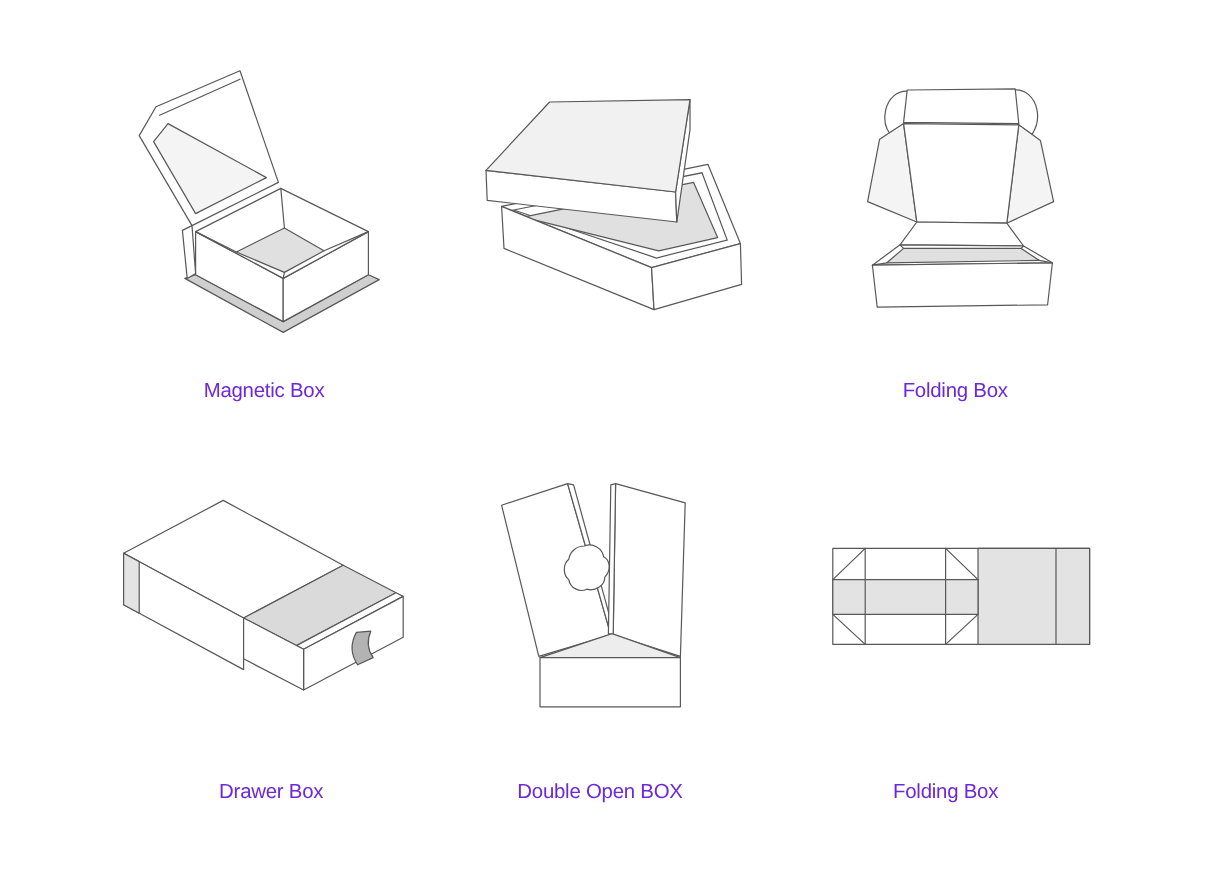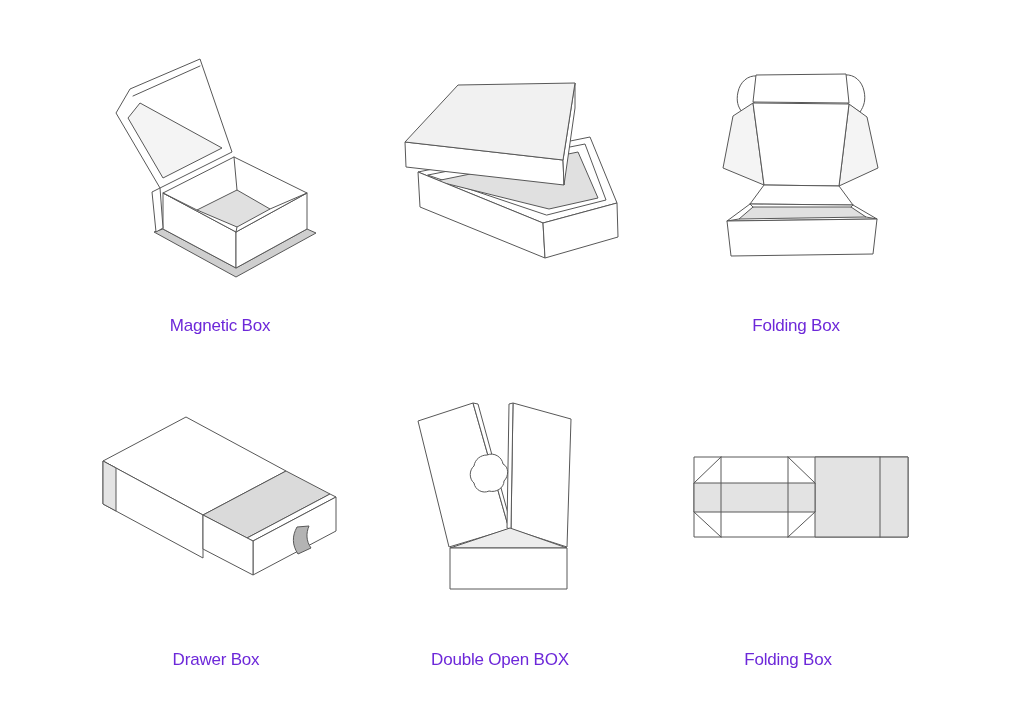--- a/index.html
+++ b/index.html
@@ -102,16 +102,16 @@
       <line class="ln" x1="880" y1="457" x2="880" y2="537"></line>
       <line class="ln" x1="694" y1="483" x2="721" y2="457"></line>
       <line class="ln" x1="694" y1="512" x2="721" y2="537"></line>
       <line class="ln" x1="788" y1="457" x2="815" y2="483"></line>
       <line class="ln" x1="788" y1="537" x2="815" y2="512"></line>
     </g>
   </svg>
 
   <div class="fig-label" style="left:110px;top:316px">Magnetic Box</div>
   <div class="fig-label" style="left:686px;top:316px">Folding Box</div>
-  <div class="fig-label" style="left:106px;top:650px">Drawer Box</div>
+  <div class="fig-label" style="left:116px;top:650px">Drawer Box</div>
   <div class="fig-label" style="left:678px;top:650px">Folding Box</div>
   <div class="fig-label" style="left:390px;top:650px">Double Open BOX</div>
 </div>
 
 </body></html>

